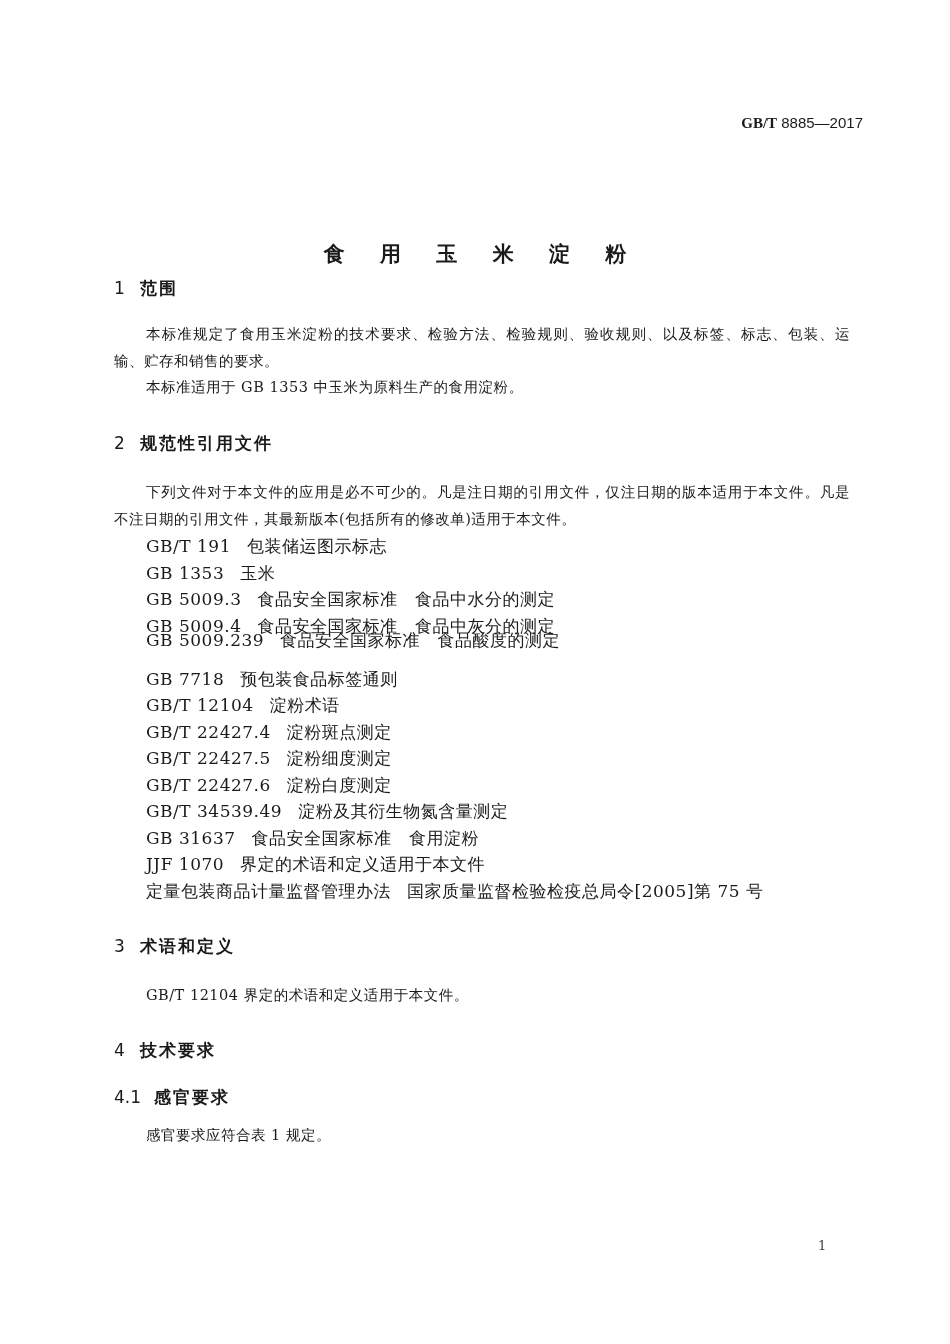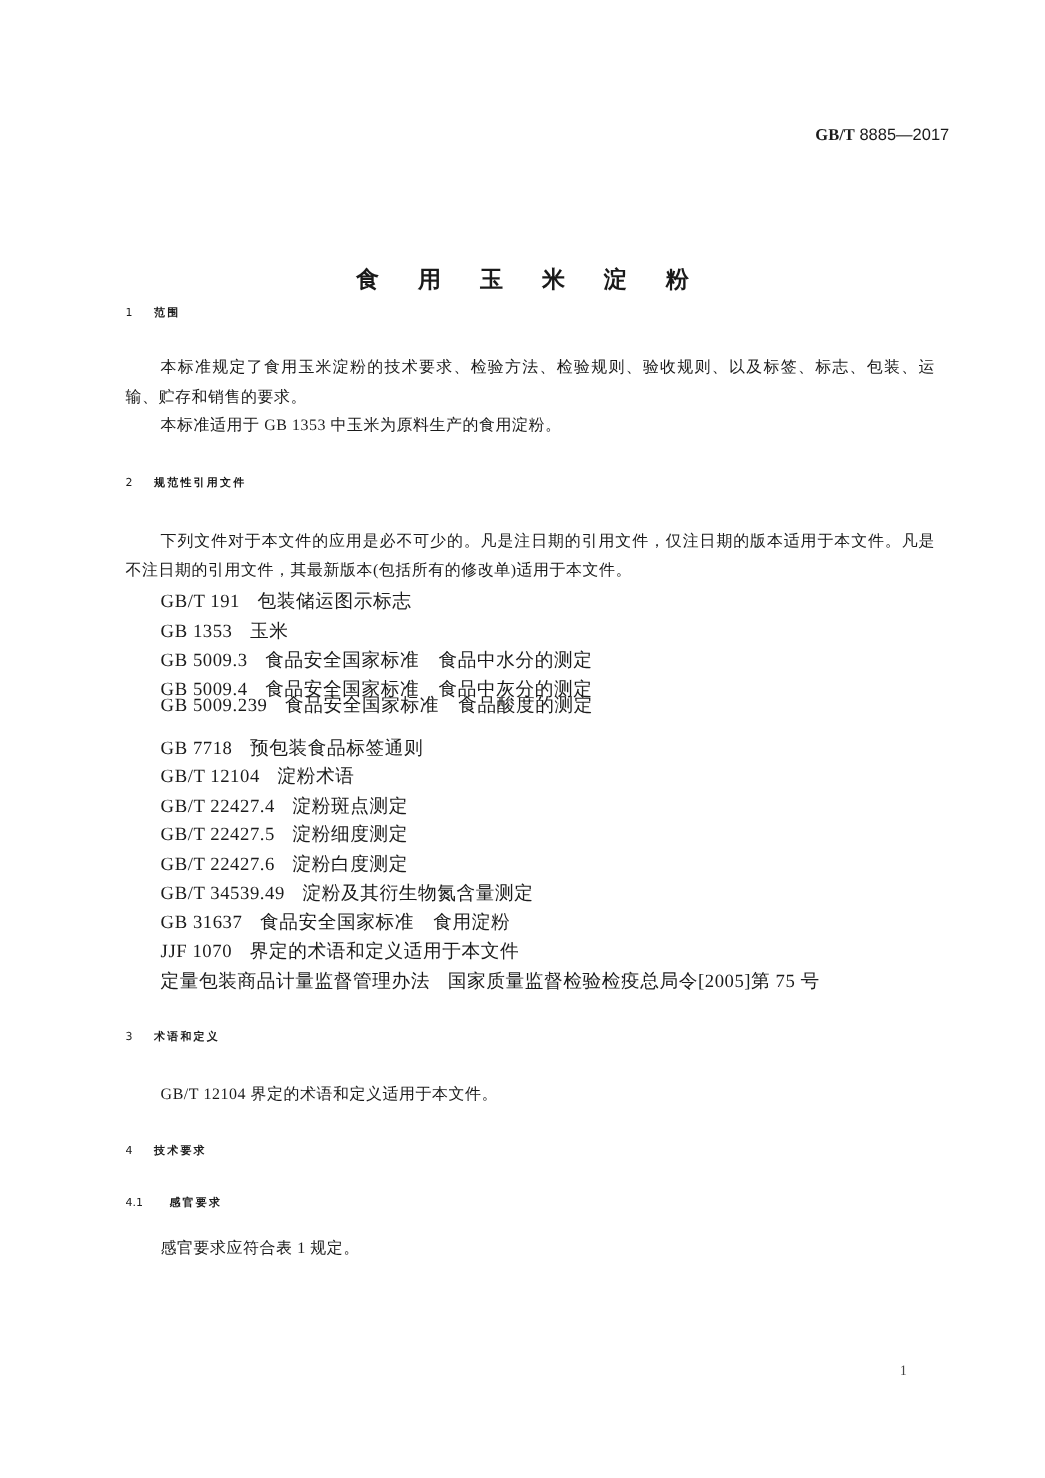--- a/index.html
+++ b/index.html
@@ -1,33 +1,33 @@
 <!DOCTYPE html>
 <html><head>
   <meta charset="utf-8">
   <style>
     html, body { margin: 0; padding: 0; background: #ffffff; }
     body {
       width: 950px; height: 1344px; position: relative; overflow: hidden;
       color: #1a1a1a;
       font-family: "DejaVu Serif", "Liberation Serif", serif;
     }
-    .abs { position: absolute; white-space: nowrap; font-family: Liberation Serif, serif; }
+    .abs { position: absolute; white-space: nowrap; }
     .std-code {
       top: 114px; right: 87px; font-size: 15px;
       font-family: "Liberation Sans", "DejaVu Sans", sans-serif;
     }
     .std-code .prefix { font-weight: bold; font-family: "Liberation Serif", serif; font-size: 15px; }
     .doc-title {
       top: 196px; left: 0; width: 950px; text-align: center;
       font-family: "DejaVu Sans", sans-serif; font-weight: bold;
       font-size: 21px; letter-spacing: 14px; text-indent: 14px; margin-top: 44px;
     }
     .heading {
-      font-family: "DejaVu Sans", sans-serif; font-weight: bold; font-size: 10px;
+      font-family: "DejaVu Sans", sans-serif; font-weight: bold; font-size: 17px;
       left: 114px; letter-spacing: 2px;
     }
     .heading .num { display: inline-block; font-weight: normal; letter-spacing: 0; }
     .h-main .num { width: 26px; }
     .h-sub .num { width: 40px; }
     .para {
       left: 114px; width: 736px; font-size: 14.5px; line-height: 26.5px;
       white-space: normal; text-align: justify; text-indent: 32px;
       letter-spacing: 0.5px;
     }

